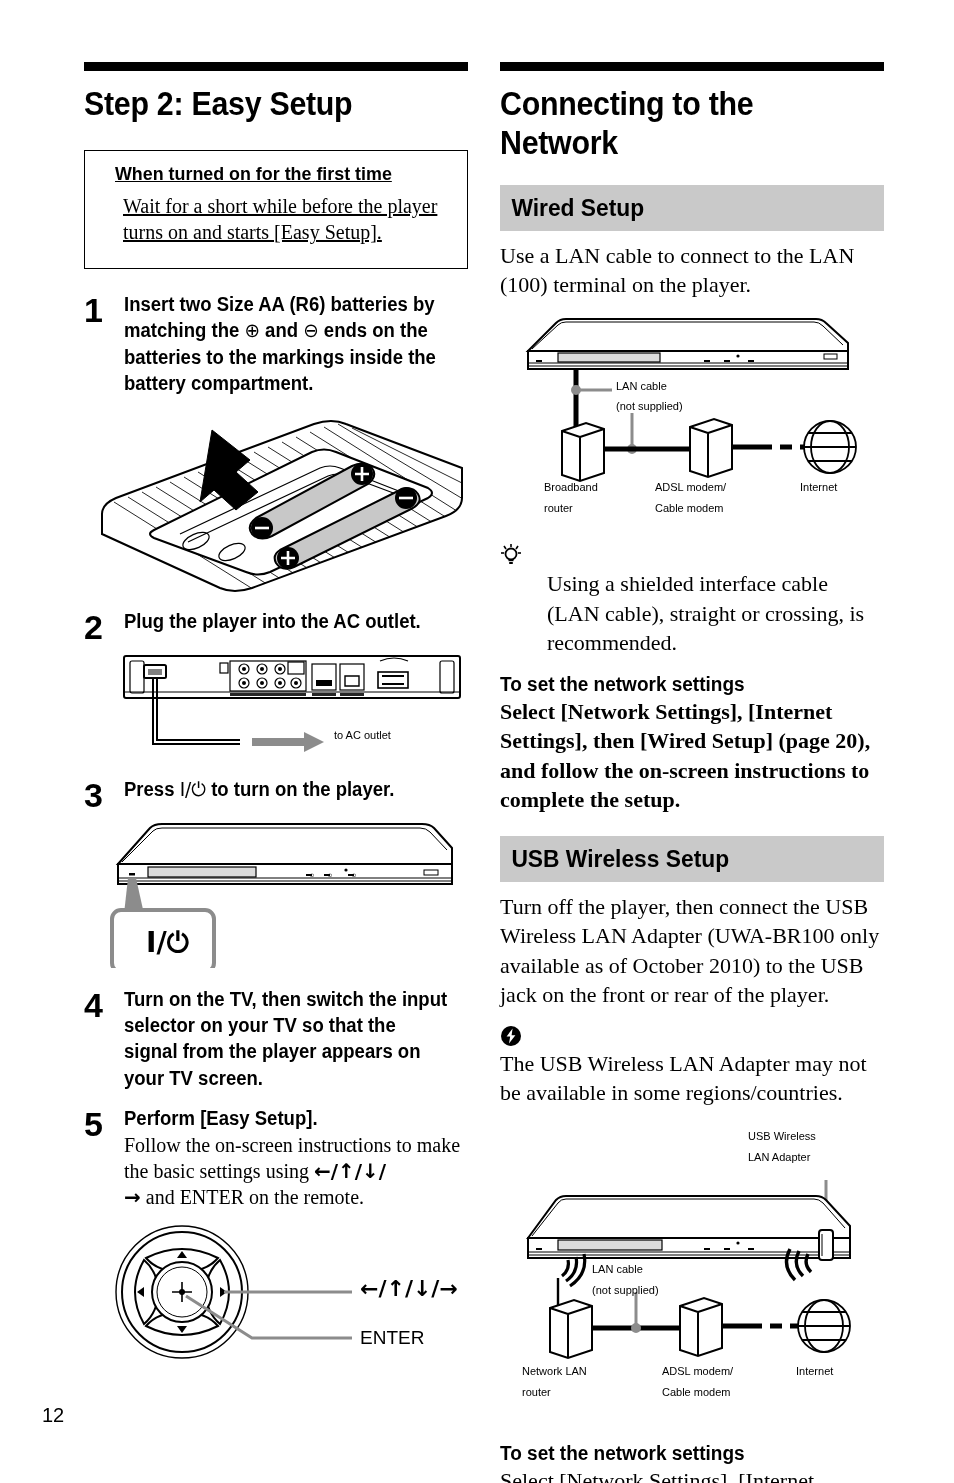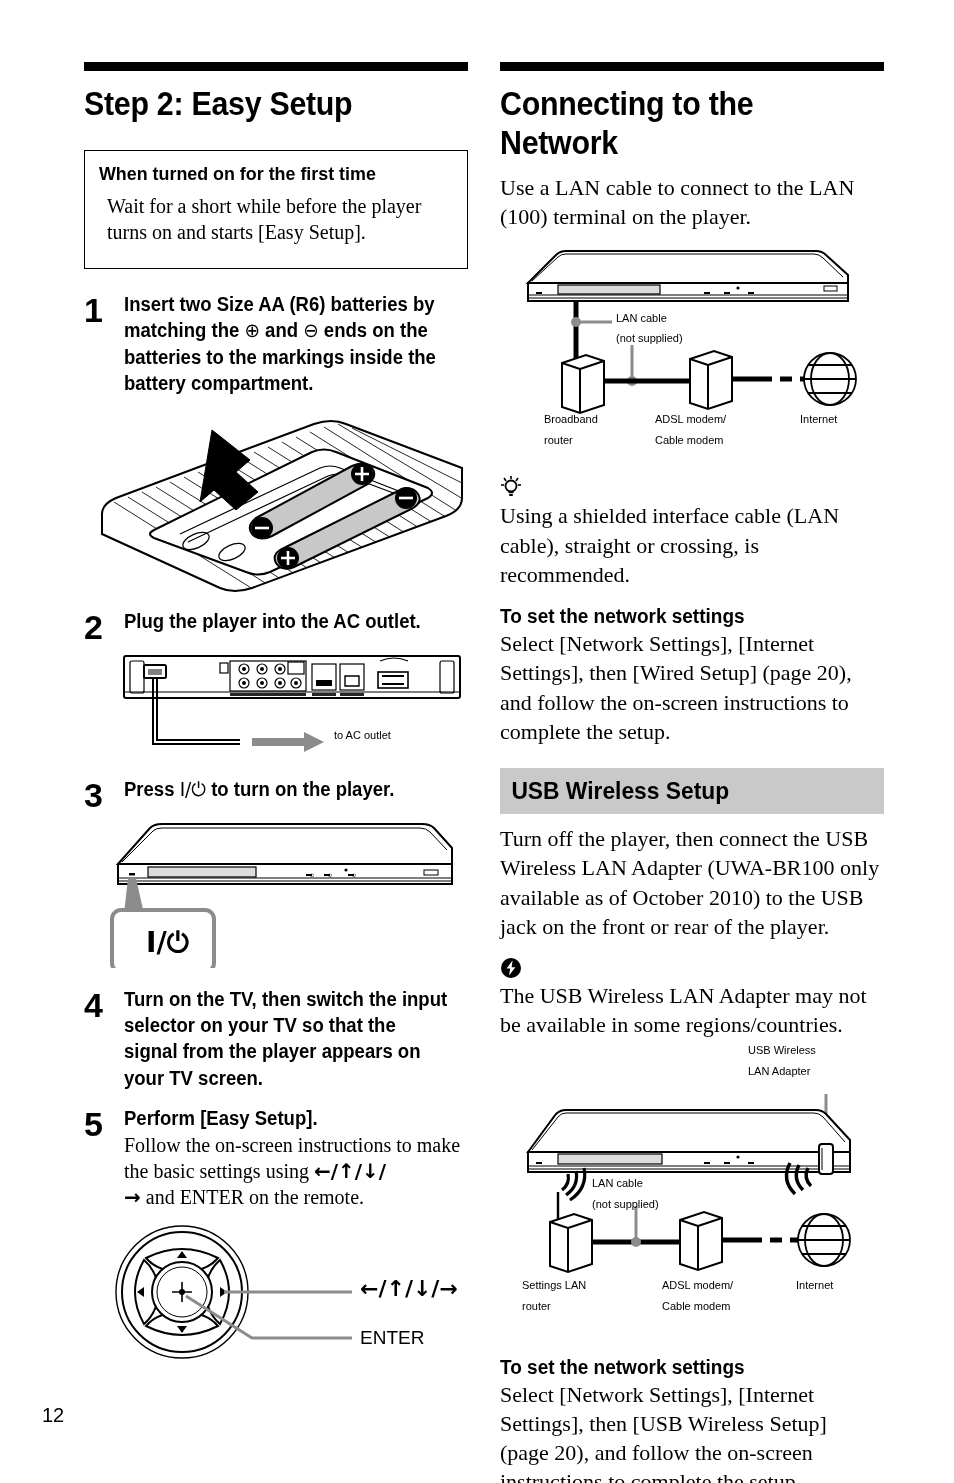--- a/index.html
+++ b/index.html
@@ -26,21 +26,22 @@
     line-height:1.18;
     letter-spacing:-0.3px;
     margin:14px 0 0 0;
     transform:scaleX(0.92);
     transform-origin:left top;
   }
 
   .firstbox {
     border:1.5px solid #000;
     margin-top:26px;
-    padding:12px 14px 14px 14px;
+    padding:12px 14px 14px 30px;
+    text-decoration:underline;
   }
   .firstbox h2 {
     font-family:"Liberation Sans", sans-serif;
     font-size:19px;
     font-weight:bold;
     margin:0 0 3px 0;
     transform:scaleX(0.94);
     transform-origin:left;
   }
   .firstbox p { margin:8px; font-size:20px; line-height:1.32; }
@@ -334,20 +335,23 @@
       <div class="label" style="position:absolute; left:258px; top:106px; font-size:19px;text-align:right;">ENTER</div>
     </div>
   </div>
 
   <div class="col col-right">
 
     <div class="rule"></div>
 
     <h1 class="title">Connecting to the Network</h1>
 
+    <div class="bandwrap">
+      <h2 class="band">Wired Setup</h2>
+    </div>
     <p class="body">Use a LAN cable to connect to the LAN (100) terminal on the player.</p>
 
     <div class="figure" style="margin-top:10px;">
       <svg width="384" height="200" viewBox="0 0 384 200">
 
         <path d="M28 42 L56 14 Q60 10 66 10 L316 10 Q322 10 326 14 L348 34 L348 42 Z" fill="#fff" stroke="#000" stroke-width="2"></path>
         <path d="M32 40 L58 16 Q61 13 66 13 L314 13 Q319 13 323 17 L343 36" fill="none" stroke="#000" stroke-width="1"></path>
         <rect x="28" y="42" width="320" height="18" fill="#fff" stroke="#000" stroke-width="2"></rect>
         <line x1="28" y1="54" x2="348" y2="54" stroke="#000" stroke-width="1"></line>
         <line x1="28" y1="57" x2="348" y2="57" stroke="#000" stroke-width="1"></line>
@@ -409,40 +413,40 @@
           <line x1="11" y1="1" x2="11" y2="4"></line>
           <line x1="4" y1="3" x2="6" y2="6"></line>
           <line x1="18" y1="3" x2="16" y2="6"></line>
           <line x1="1" y1="10" x2="4" y2="10"></line>
           <line x1="21" y1="10" x2="18" y2="10"></line>
         </g>
         <circle cx="11" cy="11" r="5.5" fill="none" stroke="#000" stroke-width="1.8"></circle>
         <rect x="8.5" y="16" width="5" height="2.2" fill="#000"></rect>
         <rect x="9.2" y="19" width="3.6" height="2" fill="#000"></rect>
       </svg>
-      <p class="body" style="margin-top:2px;">Using a shielded interface cable (LAN cable), straight or crossing, is recommended.</p>
+      <p class="body" style="margin-top:2px;margin-left:47px;">Using a shielded interface cable (LAN cable), straight or crossing, is recommended.</p>
     </div>
 
     <h3 class="sub">To set the network settings</h3>
-    <p class="body" style="margin-top:0;">Select [Network Settings], [Internet Settings], then [Wired Setup] (page 20), and follow the on-screen instructions to complete the setup.</p>
+    <p class="body" style="margin-top:0;font-weight:bold;">Select [Network Settings], [Internet Settings], then [Wired Setup] (page 20), and follow the on-screen instructions to complete the setup.</p>
 
     <div class="bandwrap">
       <h2 class="band">USB Wireless Setup</h2>
     </div>
     <p class="body">Turn off the player, then connect the USB Wireless LAN Adapter (UWA-BR100 only available as of October 2010) to the USB jack on the front or rear of the player.</p>
 
     <div style="margin-top:16px;">
       <svg width="22" height="22" viewBox="0 0 22 22">
         <circle cx="11" cy="11" r="10" fill="#000"></circle>
         <path d="M12.6 3.6 L6.6 11.4 L10.2 11.4 L9 18.4 L15.4 10.2 L11.6 10.2 Z" fill="#fff"></path>
       </svg>
       <p class="body" style="margin-top:2px;">The USB Wireless LAN Adapter may not be available in some regions/countries.</p>
     </div>
 
-    <div class="figure" style="margin-top:4px;">
+    <div class="figure" style="margin-top:22px;">
       <div class="label" style="position:absolute; left:248px; top:0px;">USB Wireless</div>
       <div class="label" style="position:absolute; left:248px; top:21px;">LAN Adapter</div>
 
       <svg width="384" height="290" viewBox="0 0 384 290" style="margin-top:0;">
 
         <line x1="326" y1="50" x2="326" y2="110" stroke="#8c8c8c" stroke-width="3"></line>
 
         <path d="M28 108 L56 70 Q60 66 66 66 L316 66 Q322 66 326 70 L350 96 L350 108 Z" fill="#fff" stroke="#000" stroke-width="2"></path>
         <path d="M32 106 L58 73 Q61 69 66 69 L314 69 Q319 69 323 73 L345 98" fill="none" stroke="#000" stroke-width="1"></path>
         <rect x="28" y="108" width="322" height="20" fill="#fff" stroke="#000" stroke-width="2"></rect>
@@ -497,21 +501,21 @@
           <circle cx="324" cy="196" r="26"></circle>
           <ellipse cx="324" cy="196" rx="10" ry="26"></ellipse>
           <ellipse cx="324" cy="196" rx="19" ry="26"></ellipse>
           <line x1="298" y1="196" x2="350" y2="196"></line>
           <path d="M302 182 H346 M302 210 H346"></path>
         </g>
       </svg>
 
       <div class="label" style="position:absolute; left:92px; top:133px;">LAN cable</div>
       <div class="label" style="position:absolute; left:92px; top:154px;">(not supplied)</div>
-      <div class="label" style="position:absolute; left:22px; top:235px;">Settings LAN</div>
+      <div class="label" style="position:absolute; left:22px; top:235px;">Network LAN</div>
       <div class="label" style="position:absolute; left:22px; top:256px;">router</div>
       <div class="label" style="position:absolute; left:162px; top:235px;">ADSL modem/</div>
       <div class="label" style="position:absolute; left:162px; top:256px;">Cable modem</div>
       <div class="label" style="position:absolute; left:296px; top:235px;">Internet</div>
     </div>
 
     <h3 class="sub" style="margin-top:22px;">To set the network settings</h3>
     <p class="body" style="margin-top:0; width:330px;">Select [Network Settings], [Internet Settings], then [USB Wireless Setup] (page 20), and follow the on-screen instructions to complete the setup.</p>
   </div>
 

